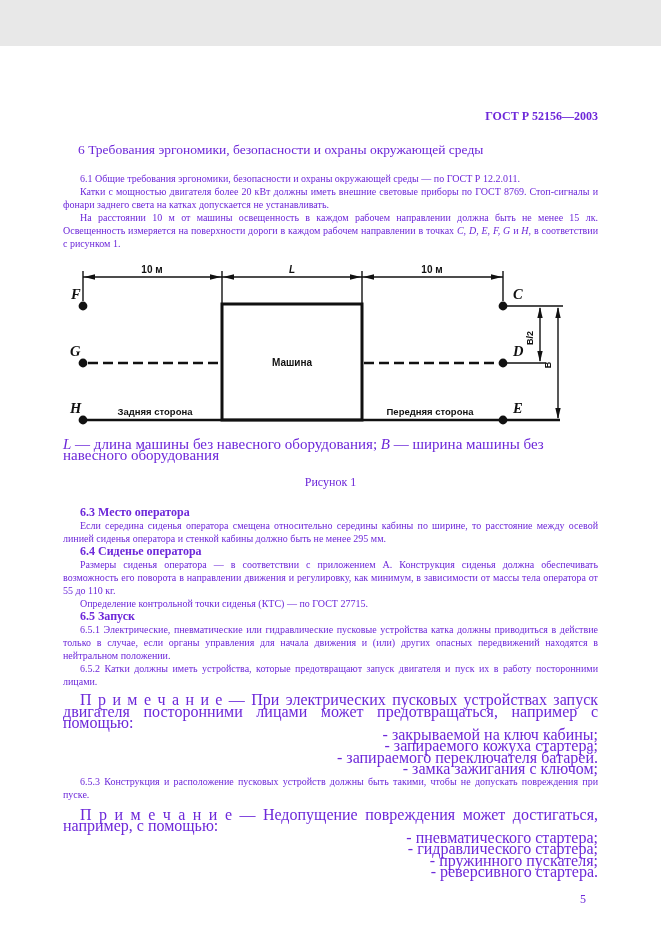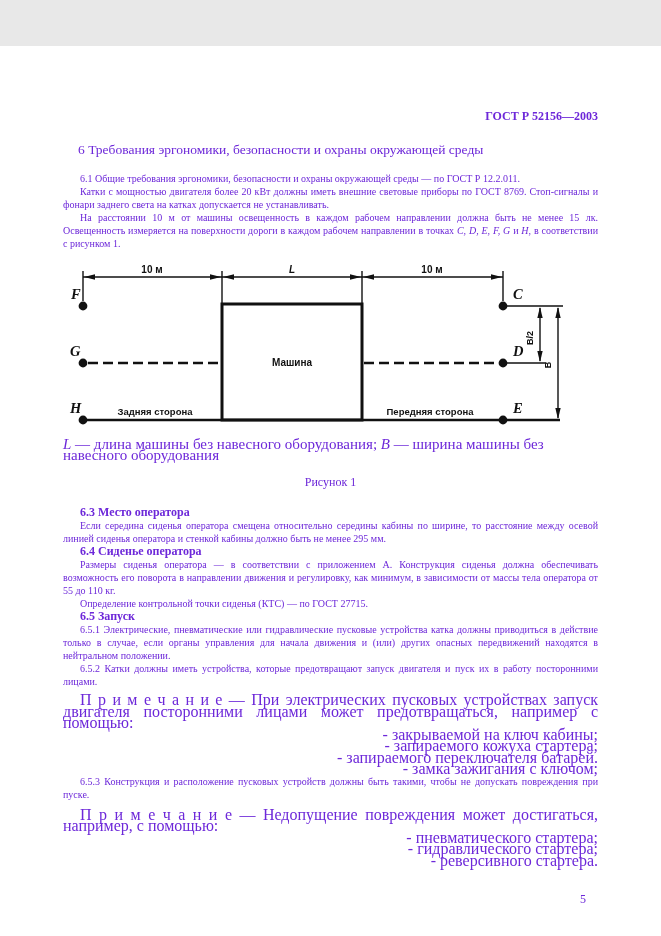--- a/index.html
+++ b/index.html
@@ -190,19 +190,20 @@
         <p class="note-item">- запираемого переключателя батарей.</p>
         <p class="note-item">- замка зажигания с ключом;</p>
       </div>
 
       <p class="para p-gap">6.5.3 Конструкция и расположение пусковых устройств должны быть такими, чтобы не допускать повреждения при пуске.</p>
 
       <div class="note-block p-gap">
         <p class="note-intro">П р и м е ч а н и е — Недопущение повреждения может достигаться, например, с помощью:</p>
         <p class="note-item">- пневматического стартера;</p>
         <p class="note-item">- гидравлического стартера;</p>
+        <p class="note-item">- пружинного пускателя;</p>
         <p class="note-item">- реверсивного стартера.</p>
       </div>
     </div>
   </div>
 
   <div class="page-number">5</div>
 </div>
 
 </body></html>

